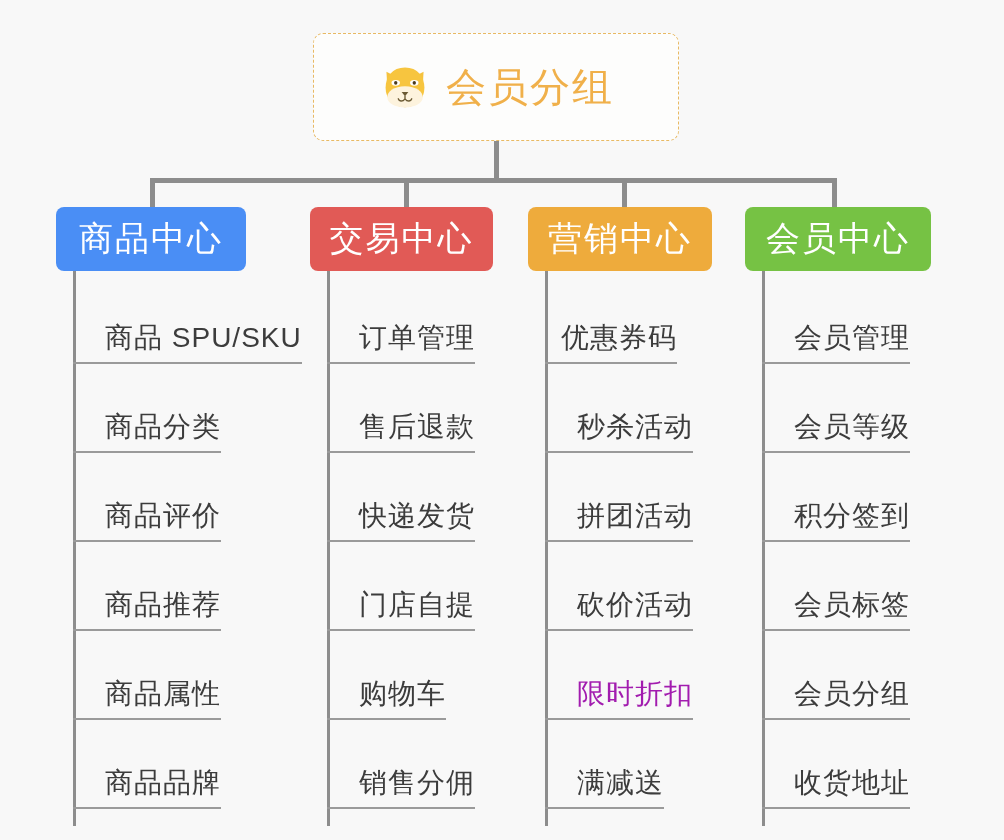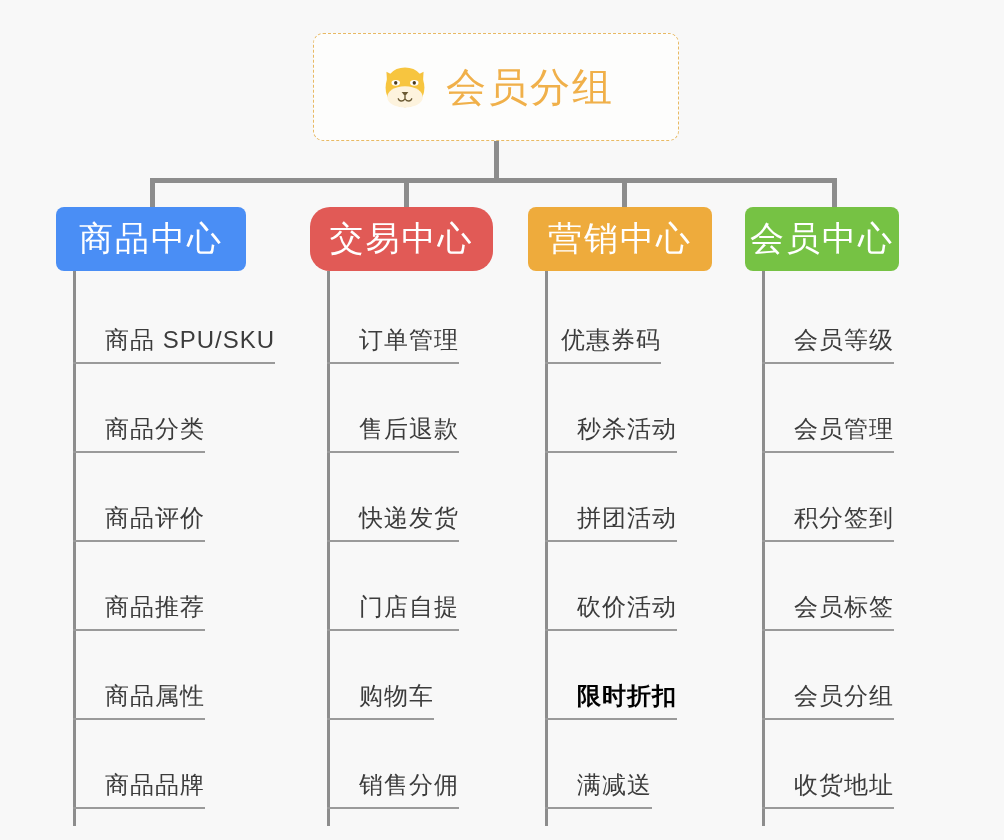--- a/index.html
+++ b/index.html
@@ -53,23 +53,23 @@
   .cat-header{
     height:64px;
     border-radius:8px;
     display:flex;align-items:center;justify-content:center;
     color:#ffffff;
     font-size:34px;
     letter-spacing:2px;
     box-sizing:border-box;
   }
   .col-1 .cat-header{width:190px;}
-  .col-2 .cat-header{width:183px;border-radius:20px;}
+  .col-2 .cat-header{width:183px;}
   .col-3 .cat-header{width:184px;}
-  .col-4 .cat-header{width:154px;}
+  .col-4 .cat-header{width:186px;}
 
   
   .leaf-wrap{position:relative;padding-top:4px;}
   .trunk{
     position:absolute;
     left:17px;top:0;
     width:3px;
     background:#8d8d8d;
   }
   .col-1 .trunk{height:555px;}
@@ -80,21 +80,21 @@
   .leaf{
     position:relative;
     height:89px;
     margin-left:17px;
     display:flex;
     align-items:flex-end;
   }
   .leaf-label{
     display:inline-block;
     padding:0 0 8px 32px;
-    font-size:24px;
+    font-size:28px;
     color:#3c3c3c;
     letter-spacing:1px;
     border-bottom:2px solid #9a9a9a;
     white-space:nowrap;
     line-height:1.15;
   }
 </style>
 </head>
 <body style="background: rgb(248, 248, 248);">
 
@@ -200,41 +200,41 @@
       <div class="leaf">
           <span class="leaf-label" style="color: rgb(60, 60, 60); border-bottom-color: rgb(154, 154, 154);">秒杀活动</span>
         </div>
       <div class="leaf">
           <span class="leaf-label" style="color: rgb(60, 60, 60); border-bottom-color: rgb(154, 154, 154);">拼团活动</span>
         </div>
       <div class="leaf">
           <span class="leaf-label" style="color: rgb(60, 60, 60); border-bottom-color: rgb(154, 154, 154);">砍价活动</span>
         </div>
       <div class="leaf">
-          <span class="leaf-label" style="color: #000000; border-bottom-color: rgb(154, 154, 154); font-weight: bold;">限时折扣</span>
+          <span class="leaf-label" style="color: #a21caf; border-bottom-color: rgb(154, 154, 154);">限时折扣</span>
         </div>
       <div class="leaf">
           <span class="leaf-label" style="color: rgb(60, 60, 60); border-bottom-color: rgb(154, 154, 154);">满减送</span>
         </div>
     </div>
   </div>
 
   <div class="column col-4">
     <div class="cat-header" id="hdr-3" style="background: rgb(118, 194, 68);">
       <span>会员中心</span>
     </div>
     <div class="leaf-wrap">
       <div class="trunk" style="background: rgb(141, 141, 141);"></div>
       <div class="leaf">
+          <span class="leaf-label" style="color: rgb(60, 60, 60); border-bottom-color: rgb(154, 154, 154);">会员管理</span>
+        </div>
+      <div class="leaf">
           <span class="leaf-label" style="color: rgb(60, 60, 60); border-bottom-color: rgb(154, 154, 154);">会员等级</span>
         </div>
       <div class="leaf">
-          <span class="leaf-label" style="color: rgb(60, 60, 60); border-bottom-color: rgb(154, 154, 154);">会员管理</span>
-        </div>
-      <div class="leaf">
           <span class="leaf-label" style="color: rgb(60, 60, 60); border-bottom-color: rgb(154, 154, 154);">积分签到</span>
         </div>
       <div class="leaf">
           <span class="leaf-label" style="color: rgb(60, 60, 60); border-bottom-color: rgb(154, 154, 154);">会员标签</span>
         </div>
       <div class="leaf">
           <span class="leaf-label" style="color: rgb(60, 60, 60); border-bottom-color: rgb(154, 154, 154);">会员分组</span>
         </div>
       <div class="leaf">
           <span class="leaf-label" style="color: rgb(60, 60, 60); border-bottom-color: rgb(154, 154, 154);">收货地址</span>

